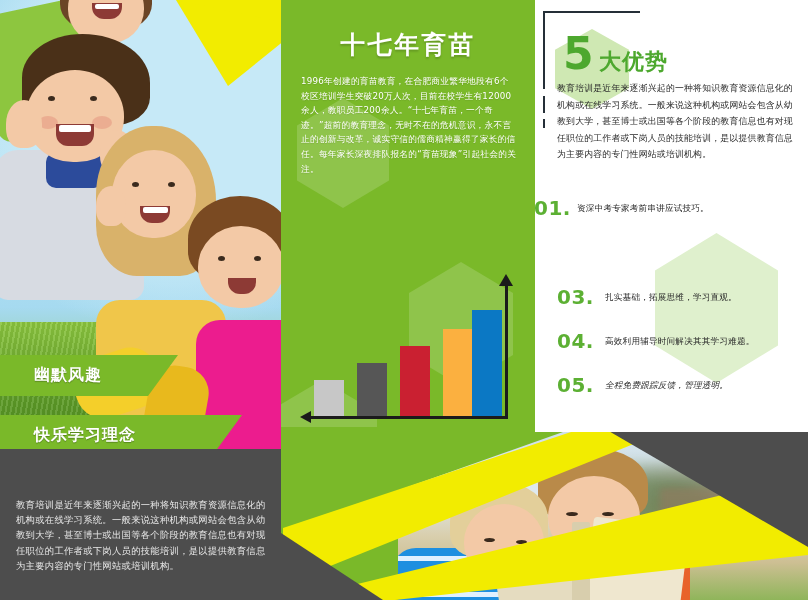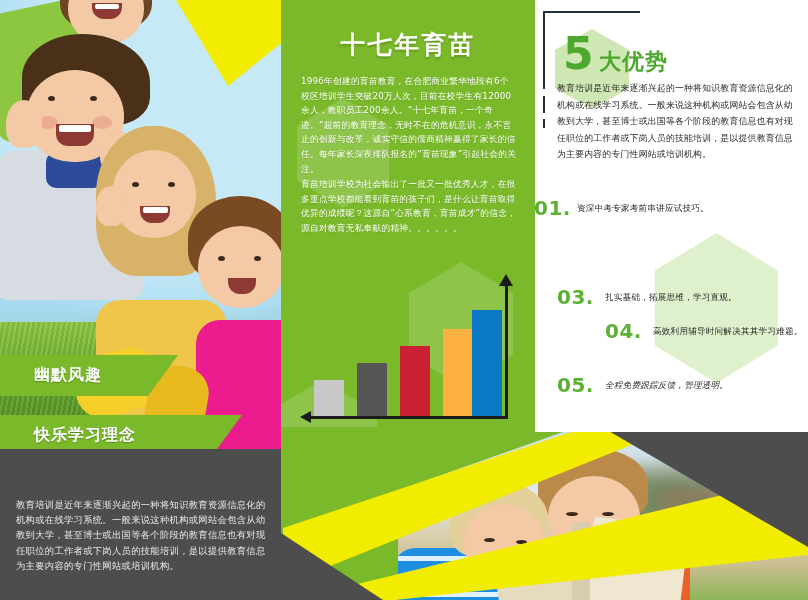--- a/index.html
+++ b/index.html
@@ -192,21 +192,20 @@
     <div class="about-body">教育培训是近年来逐渐兴起的一种将知识教育资源信息化的机构或在线学习系统。一般来说这种机构或网站会包含从幼教到大学，甚至博士或出国等各个阶段的教育信息也有对现任职位的工作者或下岗人员的技能培训，是以提供教育信息为主要内容的专门性网站或培训机构。</div>
   </div>
 
   <div class="mid-panel">
     <div class="hexwm" style="left:16px;top:98px;width:92px;height:110px;"></div>
     <div class="hexwm" style="left:128px;top:262px;width:104px;height:124px;"></div>
     <div class="hexwm" style="left:-14px;top:380px;width:110px;height:130px;"></div>
 
     <div class="mid-title">十七年育苗</div>
     <div class="mid-body p1">1996年创建的育苗教育，在合肥商业繁华地段有6个校区培训学生突破20万人次，目前在校学生有12000余人，教职员工200余人。“十七年育苗，一个奇迹。”超前的教育理念，无时不在的危机意识，永不言止的创新与改革，诚实守信的儒商精神赢得了家长的信任。每年家长深夜排队报名的“育苗现象”引起社会的关注。</div>
-    <div class="mid-body p2">育苗培训学校为社会输出了一批又一批优秀人才，在很多重点学校都能看到育苗的孩子们，是什么让育苗取得优异的成绩呢？这源自“心系教育，育苗成才”的信念，源自对教育无私奉献的精神。。。。。。</div>
   </div>
 
   <div class="chart">
     <div class="bar" style="left:14px;width:30px;height:38px;background:#c7c7c7;"></div>
     <div class="bar" style="left:57px;width:30px;height:55px;background:#565656;"></div>
     <div class="bar" style="left:100px;width:30px;height:72px;background:#ca2031;"></div>
     <div class="bar" style="left:143px;width:30px;height:89px;background:#fbb040;"></div>
     <div class="bar" style="left:172px;width:30px;height:108px;background:#0b78c4;"></div>
     <div class="axis-h"></div>
     <div class="axis-v"></div>
@@ -230,21 +229,21 @@
   <div class="big-hex"></div>
 
   <div class="item" style="top:196px;">
     <div class="item-num" style="left:534px;text-align:center;">01.</div>
     <div class="item-txt" style="left:577px;">资深中考专家考前串讲应试技巧。</div>
   </div>
   <div class="item" style="top:285px;">
     <div class="item-num" style="left:557px;">03.</div>
     <div class="item-txt" style="left:605px;">扎实基础，拓展思维，学习直观。</div>
   </div>
-  <div class="item" style="top:319px;margin-left:48px;">
+  <div class="item" style="top:329px;">
     <div class="item-num" style="left:557px;">04.</div>
     <div class="item-txt" style="left:605px;">高效利用辅导时间解决其其学习难题。</div>
   </div>
   <div class="item" style="top:373px;">
     <div class="item-num" style="left:557px;">05.</div>
     <div class="item-txt" style="left:605px;font-style:italic;">全程免费跟踪反馈，管理透明。</div>
   </div>
 
   <div class="bot-photo">
     <div class="bp-sky"></div>

